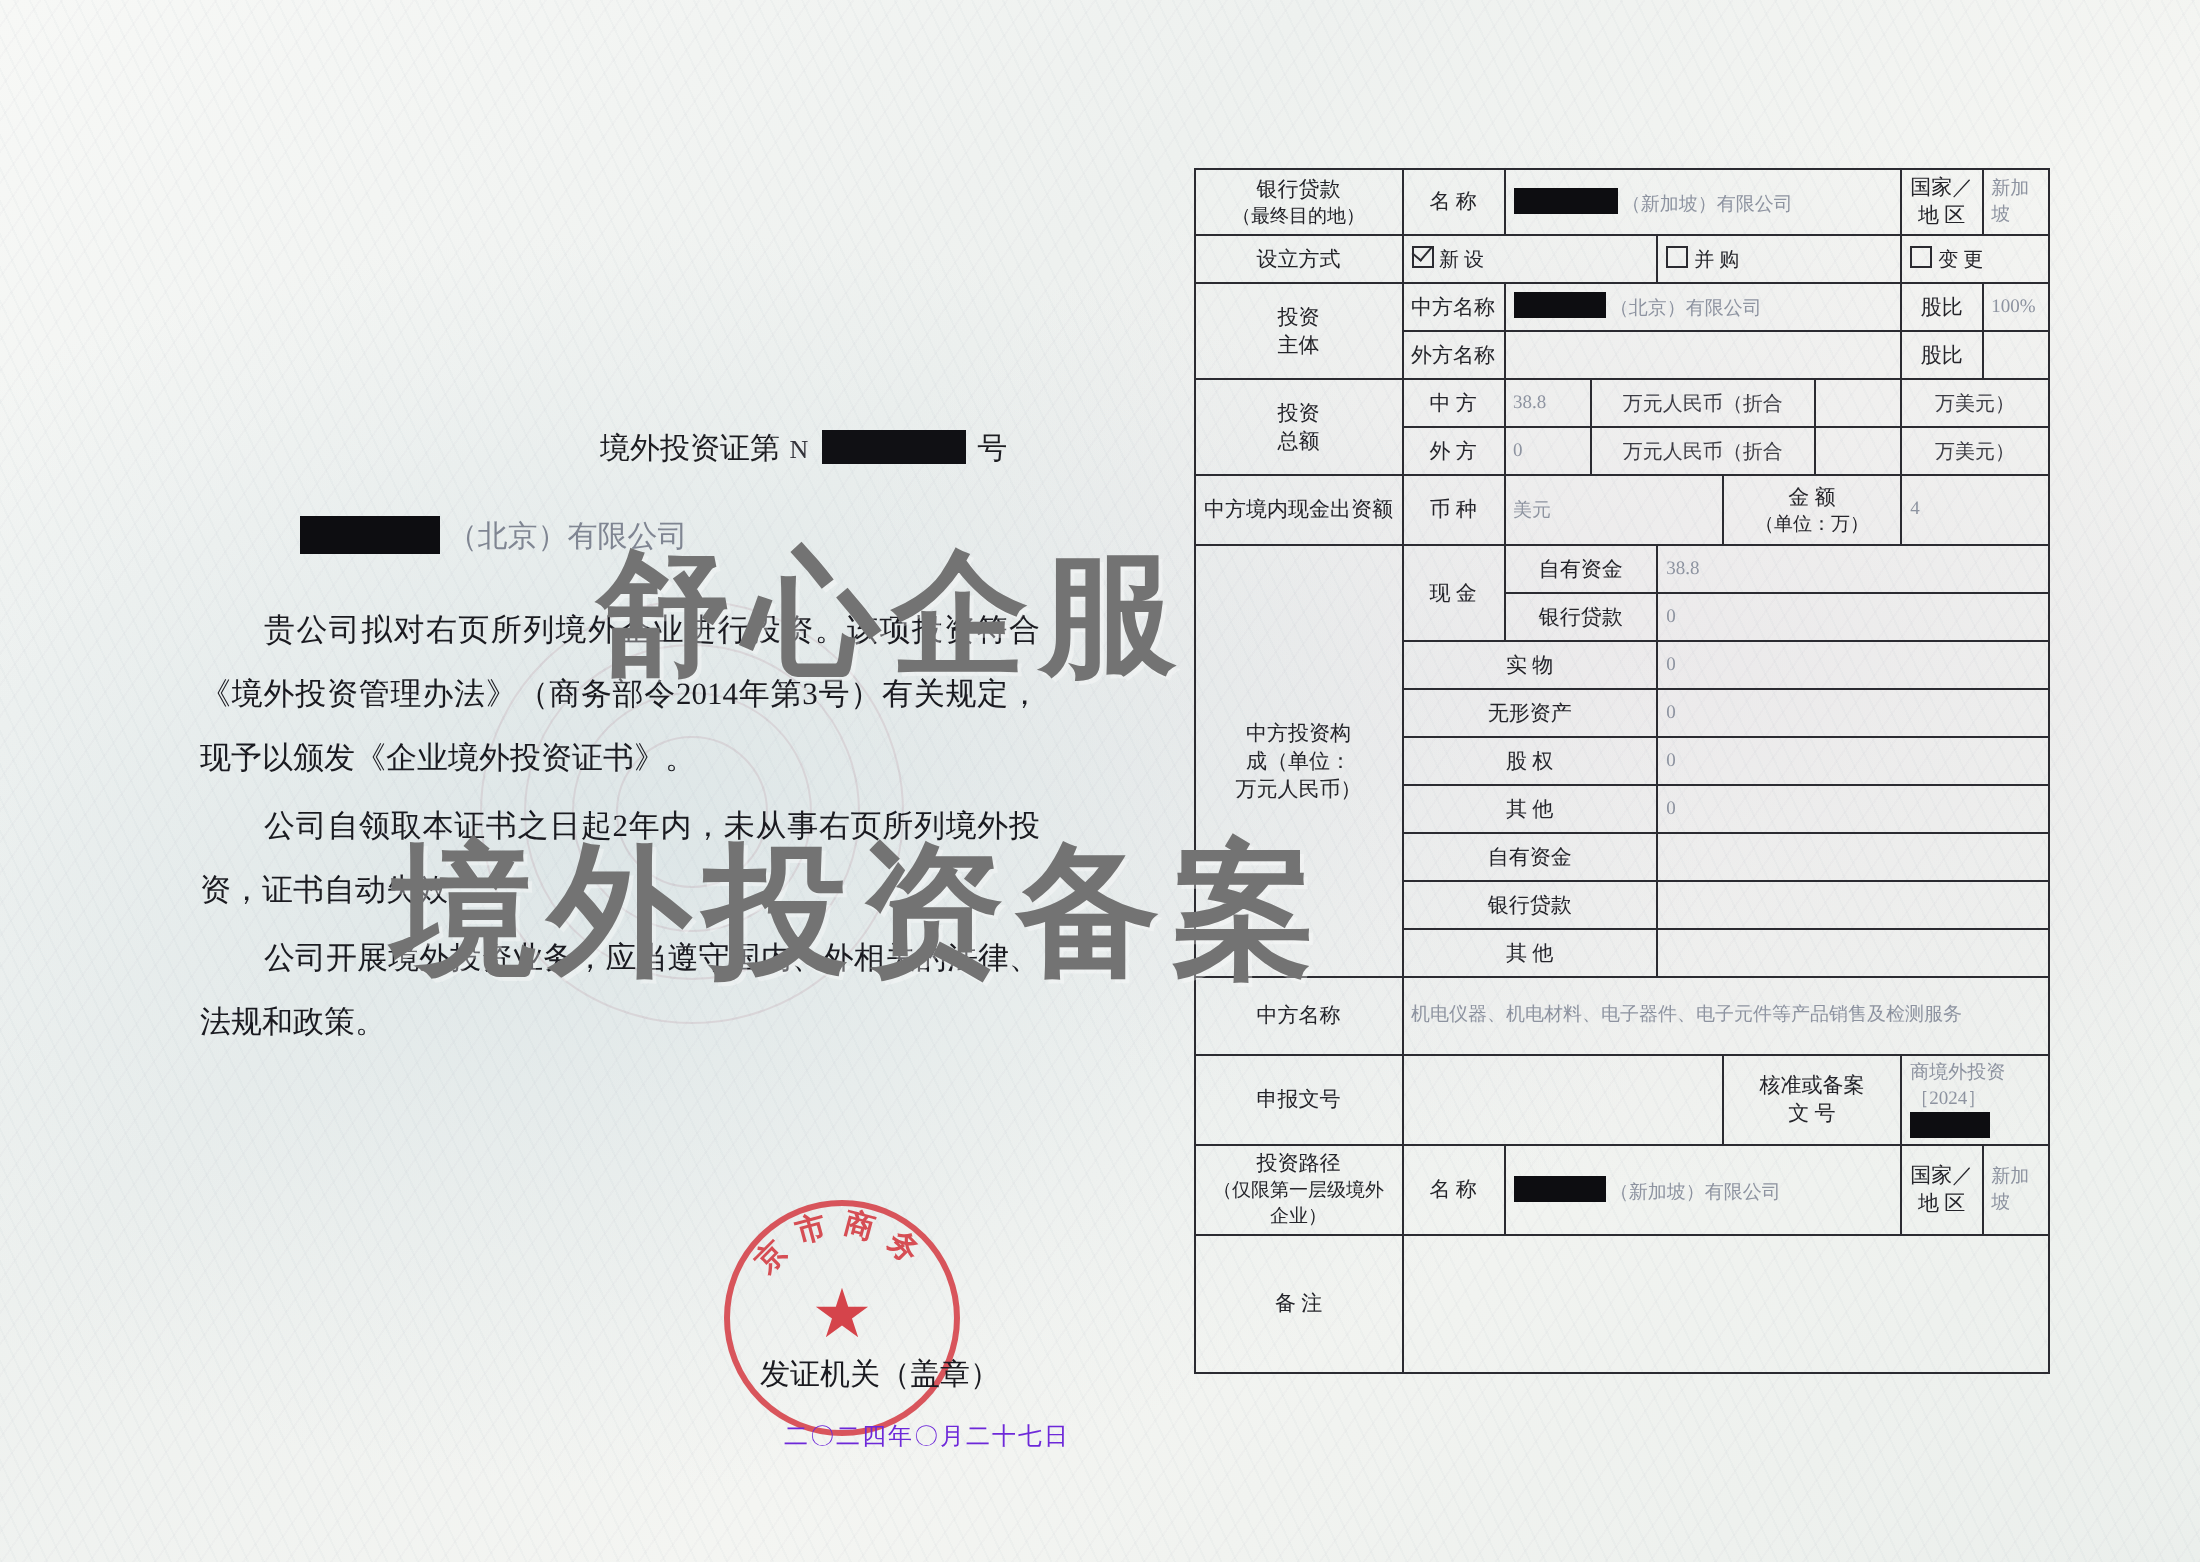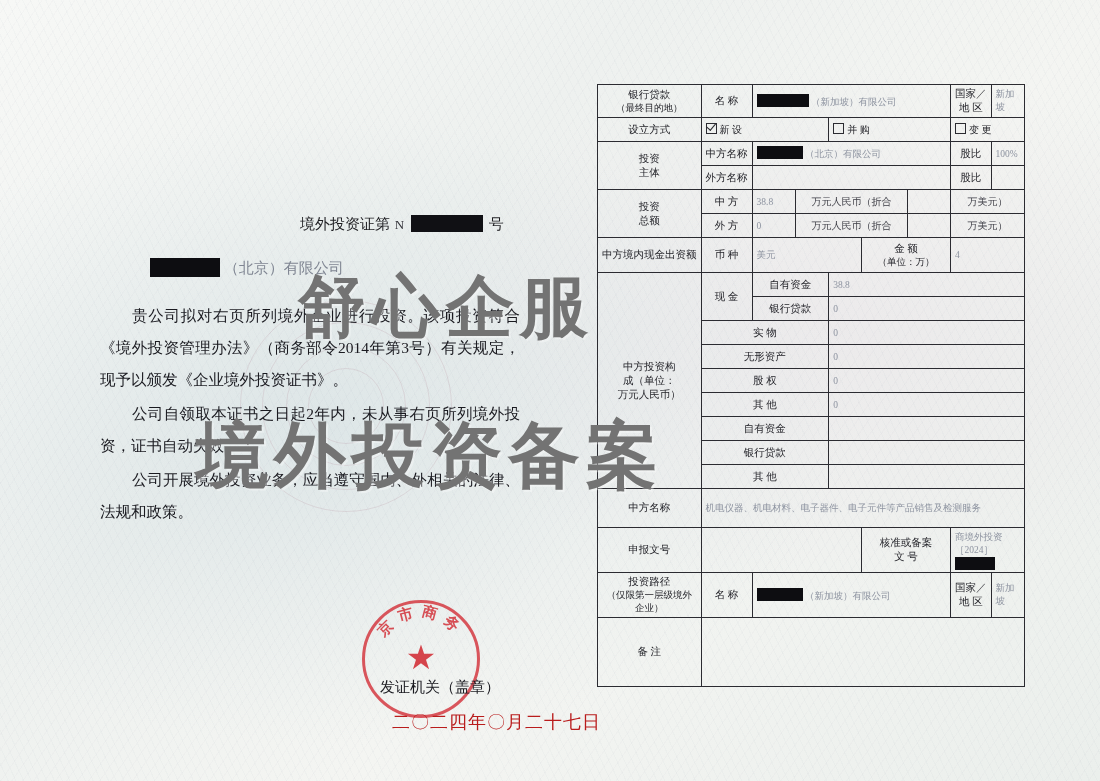--- a/index.html
+++ b/index.html
@@ -140,22 +140,22 @@
     left: 380px;
     top: 678px;
     font-size: 15px;
     color: #1a1a20;
     white-space: nowrap;
   }
   #date-line {
     position: absolute;
     left: 392px;
     top: 710px;
-    font-size: 18px;
-    color: #b91c1c;
+    font-size: 12px;
+    color: #6d28d9;
     white-space: nowrap;
     letter-spacing: 1px;
   }
   
   #table-wrap {
     position: absolute;
     left: 597px;
     top: 84px;
     width: 428px;
   }

